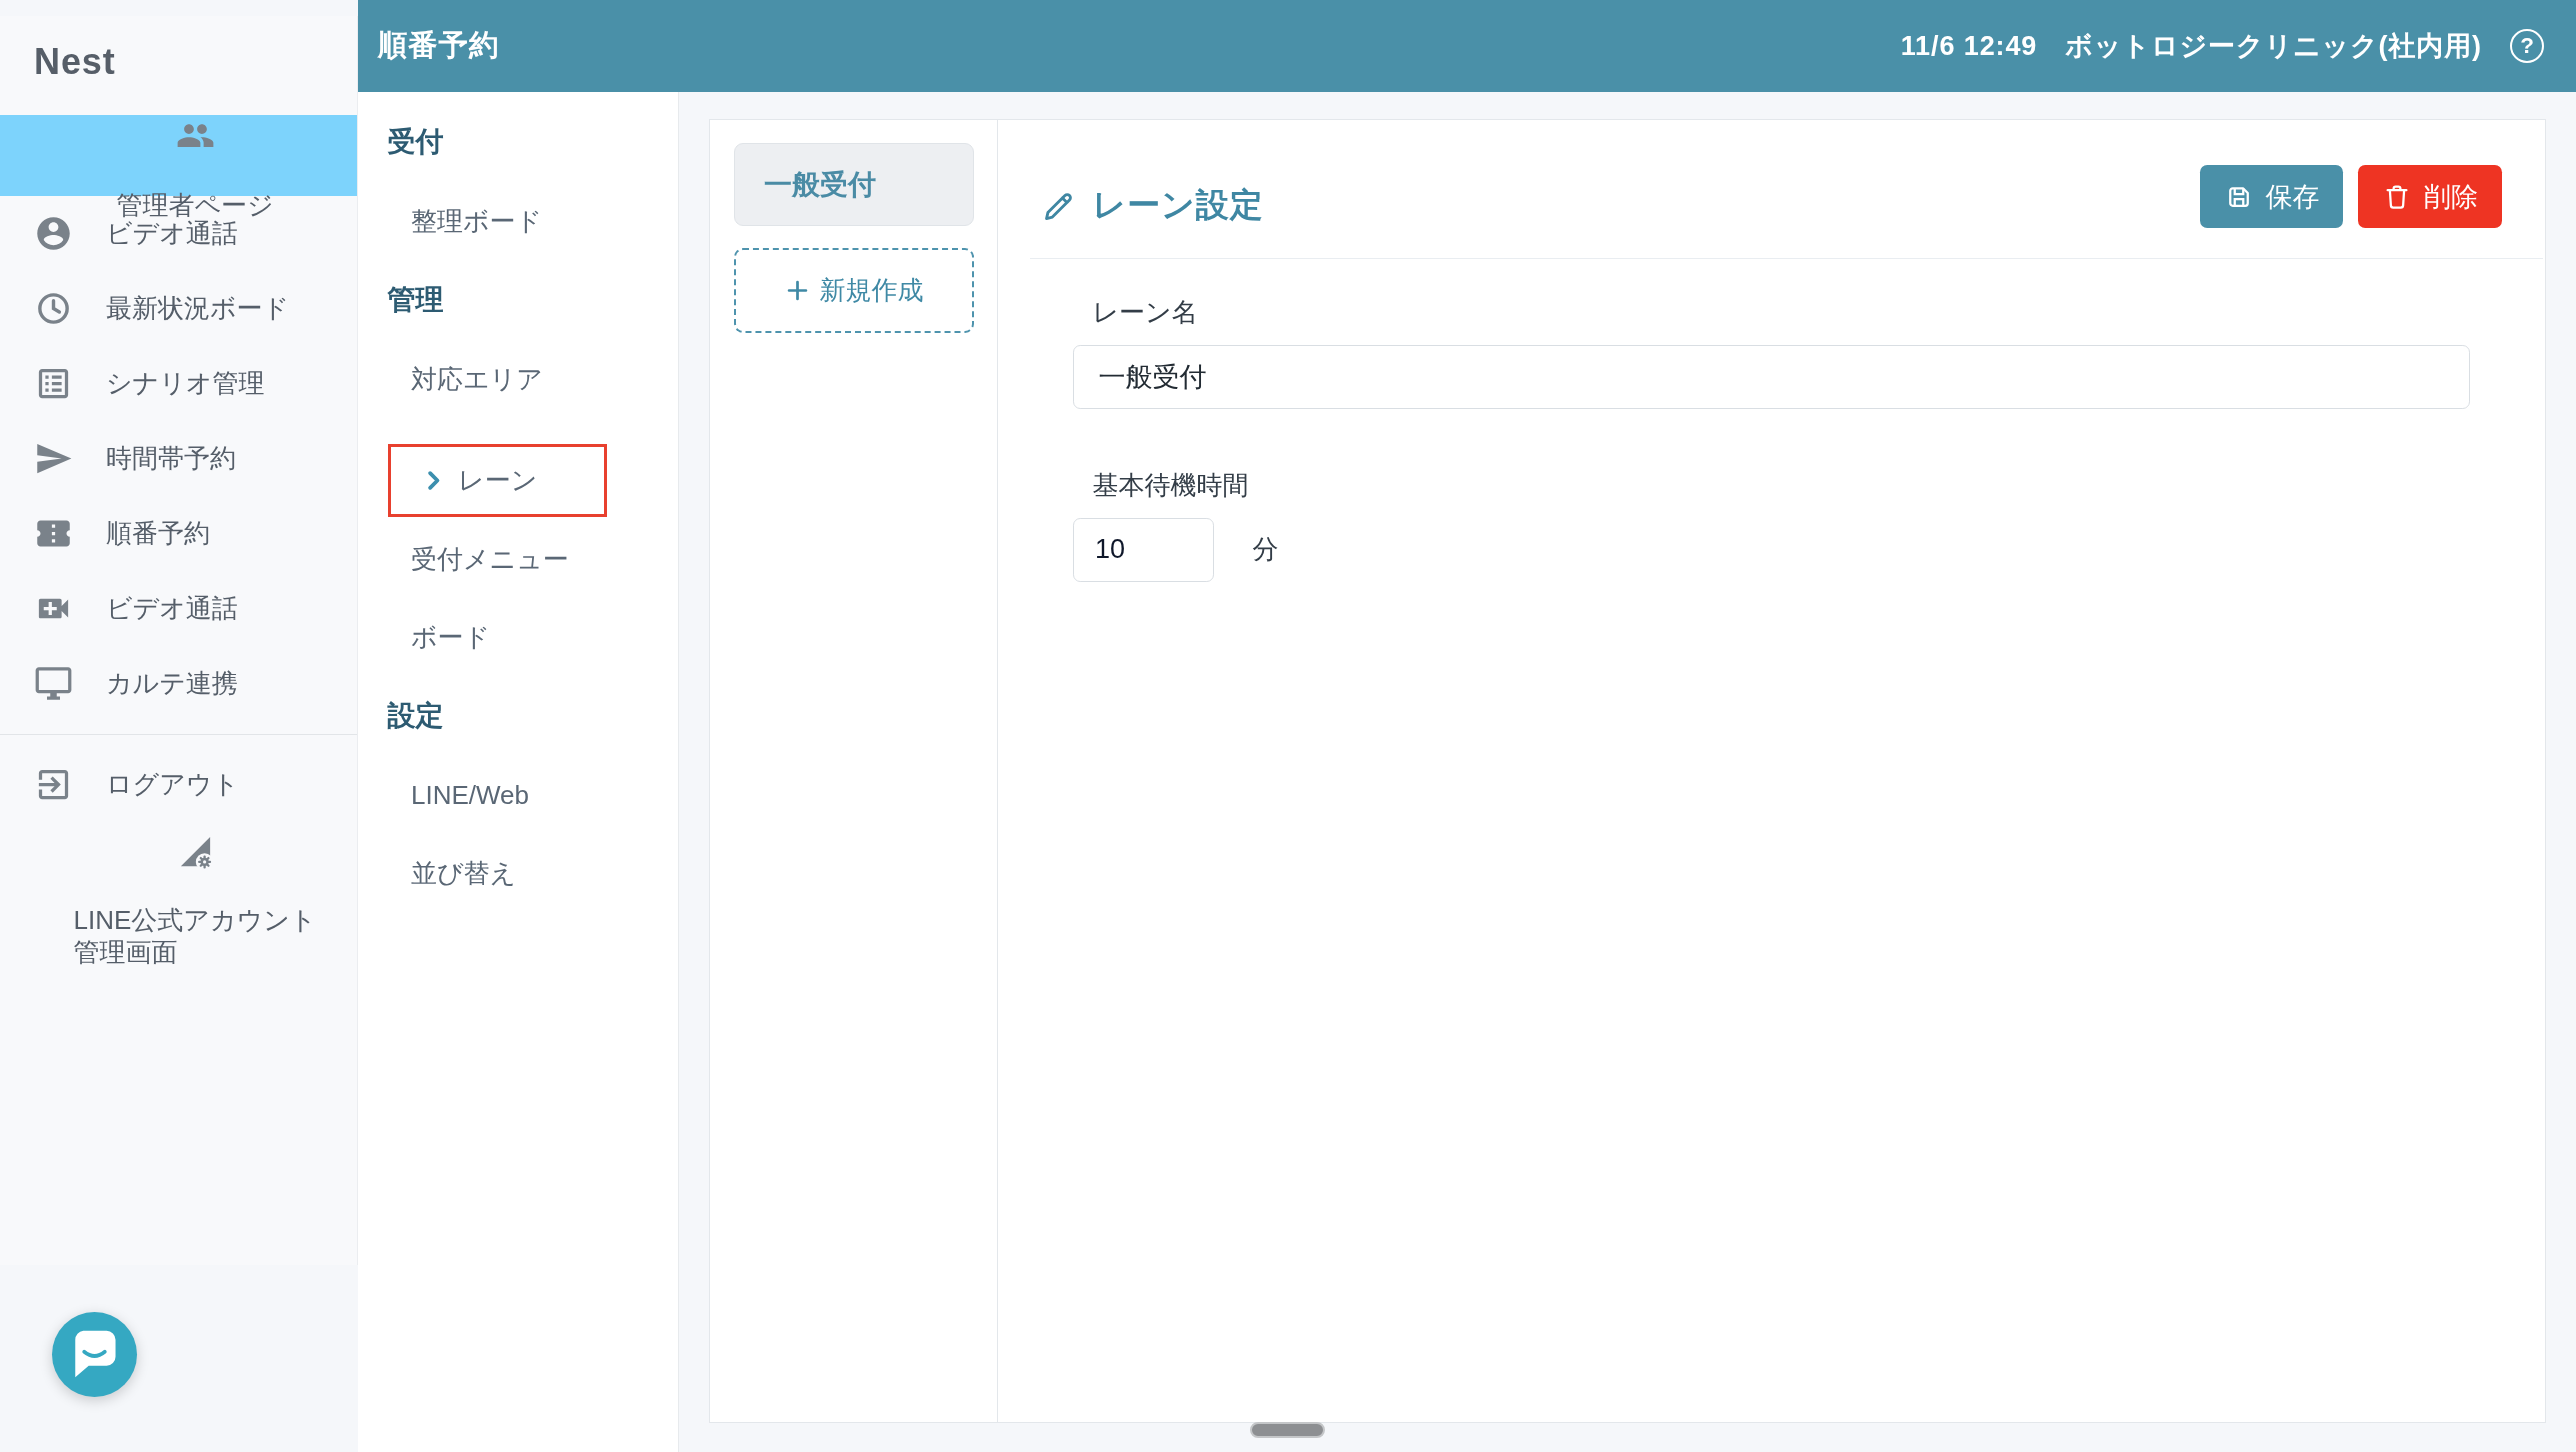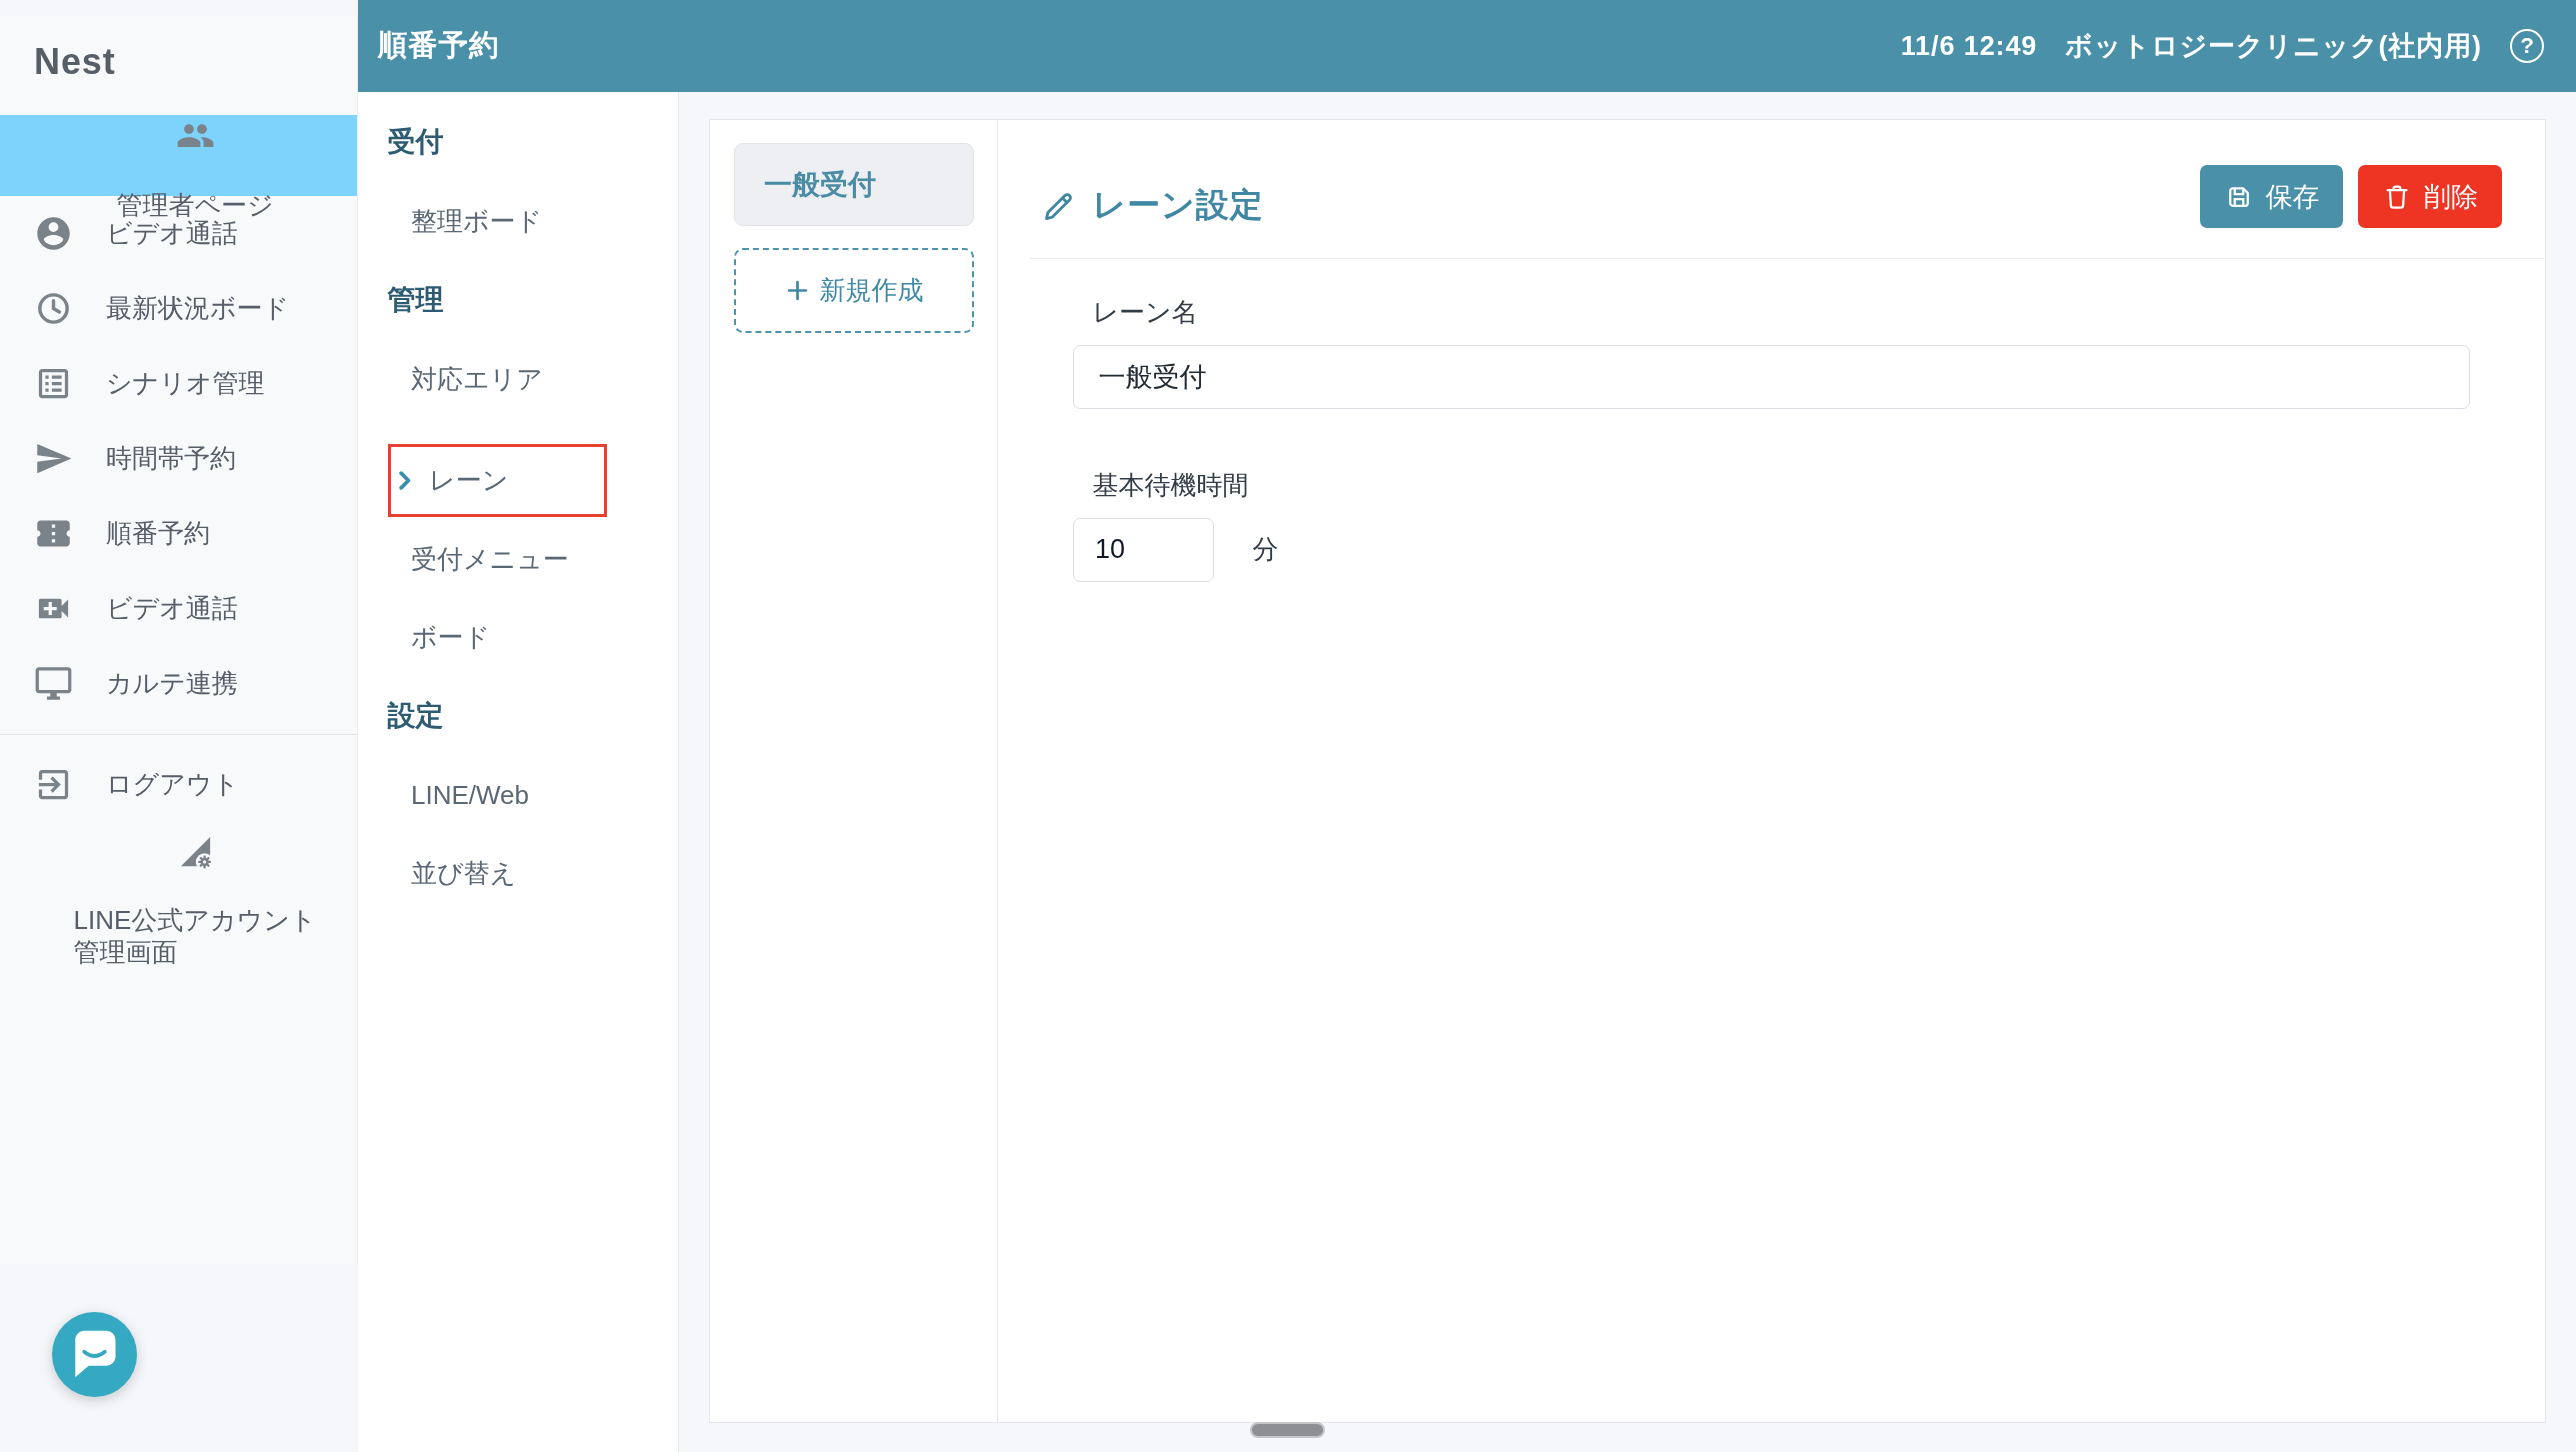--- a/index.html
+++ b/index.html
@@ -27,21 +27,21 @@
   .header-datetime,.header-clinic{font-size:27px;font-weight:bold;letter-spacing:0.9px;}
   .help-icon{width:34px;height:34px;border:2.7px solid #fff;border-radius:50%;box-sizing:border-box;
              display:flex;align-items:center;justify-content:center;font-size:22.4px;font-weight:bold;cursor:pointer;}
   
   .submenu{position:absolute;left:358px;top:92px;width:321px;height:1360px;background:#fff;
            border-right:0.9px solid #e7eaed;box-sizing:border-box;padding-top:36px;z-index:1;}
   .sec-title{margin:0 0 52px 29.5px;font-size:28px;font-weight:bold;color:#2d5b72;line-height:28px;}
   .sec-title.gap{margin-top:36px;}
   .sub-item{margin:0 0 51px 53px;font-size:26px;color:#5a6775;line-height:27px;cursor:pointer;}
   .sub-item.boxed{margin:0 0 29px 29.5px;width:219px;height:73px;border:3.6px solid #e8402e;
-                  box-sizing:border-box;display:flex;align-items:center;gap:11.6px;}
+                  box-sizing:border-box;display:flex;align-items:center;padding-left:29px;gap:11.6px;}
   .chevron-icon svg{width:27px;height:27px;display:block;}
   
   .main{position:absolute;left:679px;top:92px;right:0;bottom:0;background:#f5f7fa;}
   .card{position:absolute;left:29.5px;top:27px;right:30px;bottom:30px;background:#fff;
         border:0.9px solid #e3e7eb;display:flex;box-sizing:border-box;}
   .lane-col{width:288px;flex:none;border-right:0.9px solid #e3e7eb;box-sizing:border-box;
             padding:23px 23px 0 24px;}
   .lane-btn{height:83px;background:#edeff2;border:0.9px solid #e0e4e8;border-radius:9px;
             display:flex;align-items:center;padding-left:29.5px;font-size:28px;font-weight:bold;
             color:#4a8ba5;box-sizing:border-box;cursor:pointer;}

